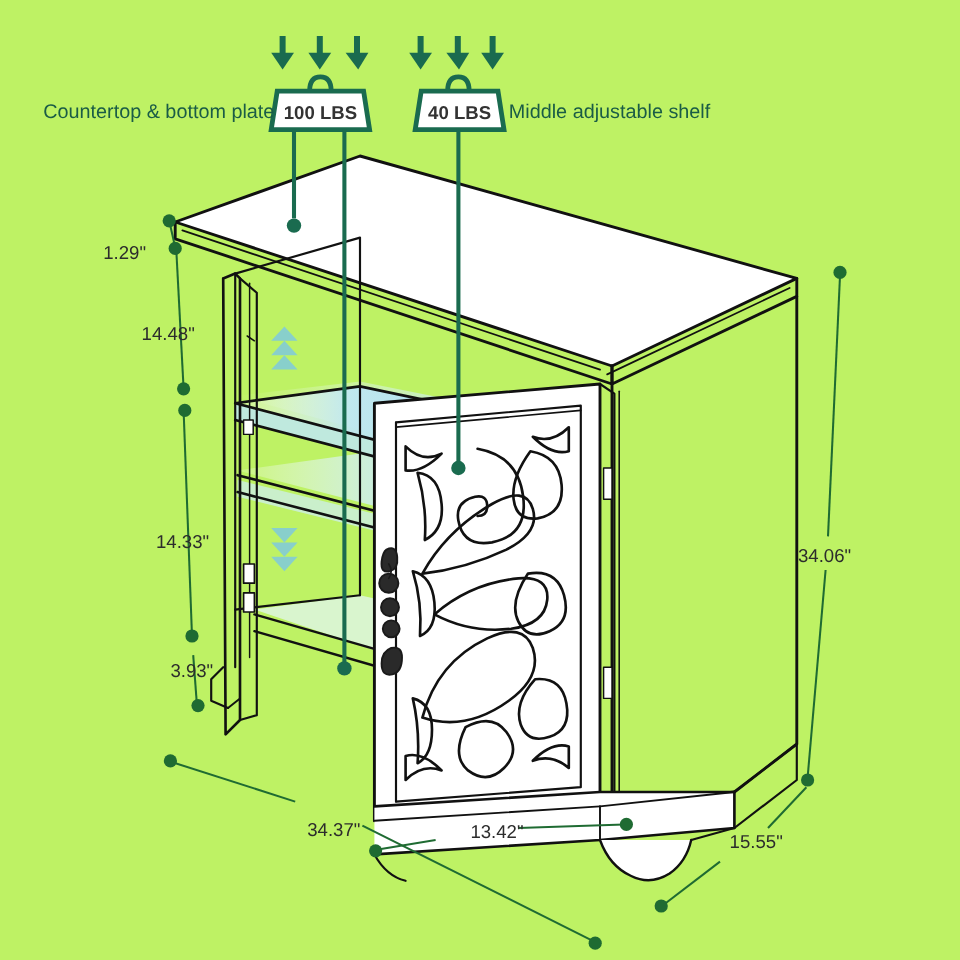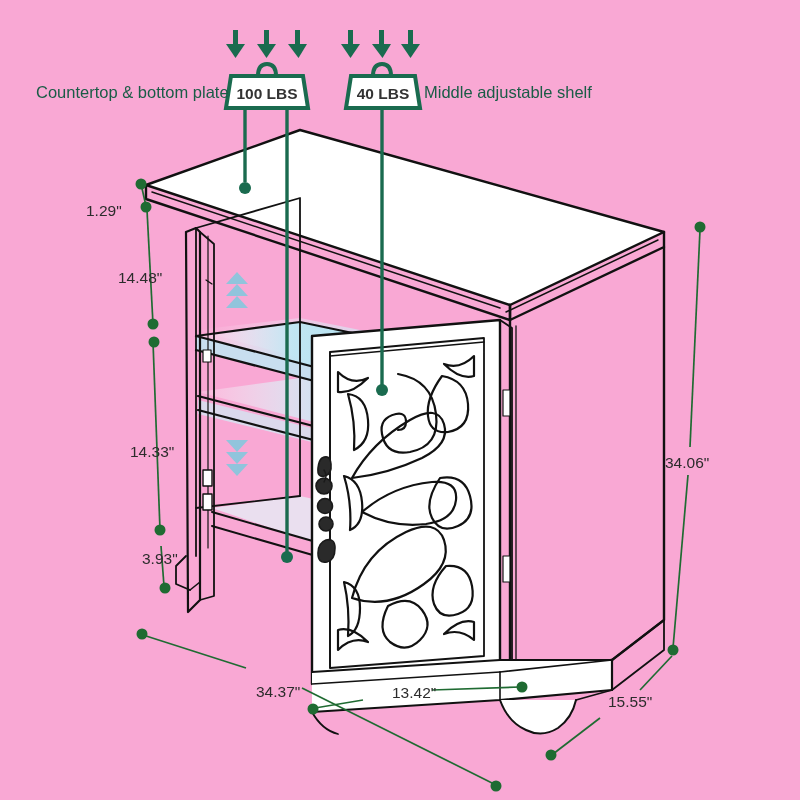--- a/index.html
+++ b/index.html
@@ -1,19 +1,19 @@
 <!DOCTYPE html>
 <html><head>
 <meta charset="utf-8">
 <title>Cabinet Dimension Diagram</title>
 <style>
   html,body{margin:0;padding:0;background:#ffffff;}
   body{width:800px;height:800px;overflow:hidden;
        font-family:"Liberation Sans","DejaVu Sans",sans-serif;}
-  #stage{position:relative;width:800px;height:800px;background:#f9a8d4;}
+  #stage{position:relative;width:800px;height:800px;background:#bef264;}
   svg{position:absolute;top:0;left:0;width:800px;height:800px;}
   .lbl{font-family:"Liberation Sans","DejaVu Sans",sans-serif;}
 </style>
 </head>
 <body>
 
 <div id="stage">
 
 <svg viewBox="0 0 800 800" xmlns="http://www.w3.org/2000/svg">
   <defs>

